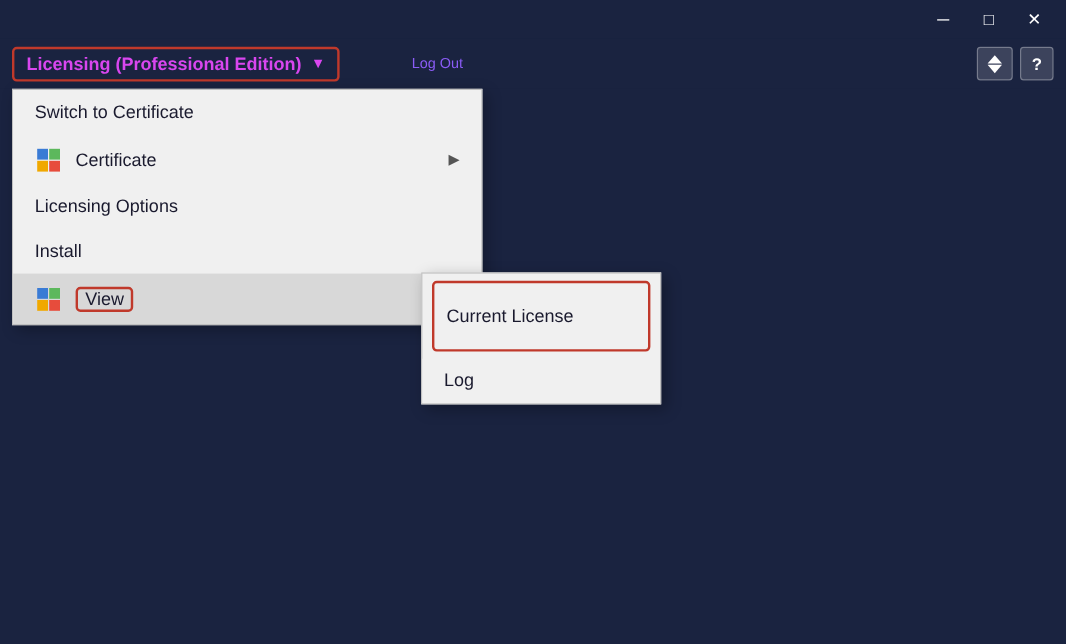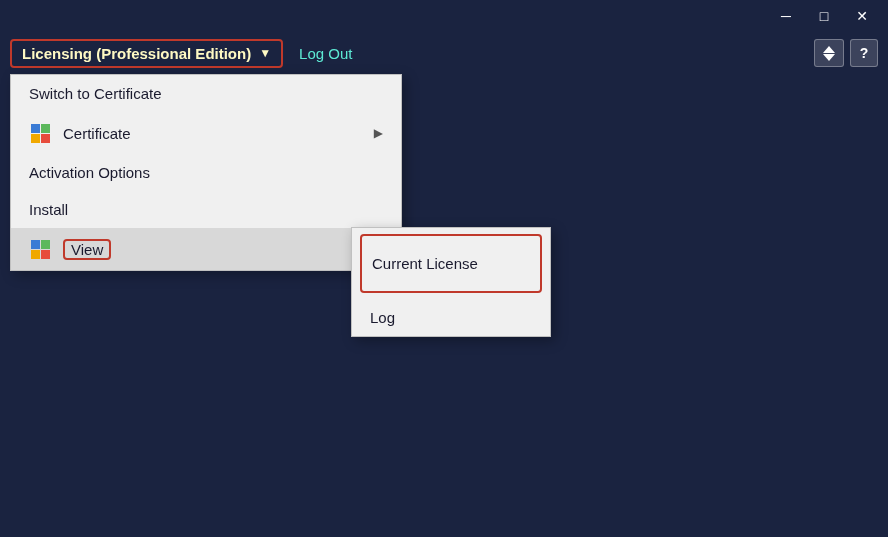--- a/index.html
+++ b/index.html
@@ -51,38 +51,39 @@
       display: flex;
       align-items: center;
       padding: 0 10px;
       gap: 16px;
     }
 
     .menu-item-licensing {
       display: flex;
       align-items: center;
       gap: 4px;
-      color: #fef9c3;
+      color: #d946ef;
       font-size: 15px;
       font-weight: 600;
       border: 2px solid #c0392b;
       border-radius: 4px;
       padding: 4px 10px;
       cursor: pointer;
     }
 
     .menu-item-licensing .arrow-down {
       font-size: 12px;
       margin-left: 4px;
     }
 
     .menu-item-logout {
-      color: #5eead4;
-      font-size: 15px;
-      cursor: pointer;
+      color: #8b5cf6;
+      font-size: 12px;
+      cursor: pointer;
+      margin-left: 44px;
     }
 
     .menu-bar-right {
       margin-left: auto;
       display: flex;
       align-items: center;
       gap: 6px;
     }
 
     .sort-icon-btn {
@@ -275,21 +276,21 @@
         <div class="sq tr"></div>
         <div class="sq bl"></div>
         <div class="sq br"></div>
       </div>
     </span>
     <span class="item-text">Certificate</span>
     <span class="submenu-arrow">▶</span>
   </div>
 
   <div class="dropdown-item">
-    <span class="item-text">Activation Options</span>
+    <span class="item-text">Licensing Options</span>
   </div>
 
   <div class="dropdown-item">
     <span class="item-text">Install</span>
   </div>
 
   <div class="dropdown-item view-item" style="position:relative;">
     <span class="item-icon">
       <div class="grid-icon">
         <div class="sq tl"></div>

